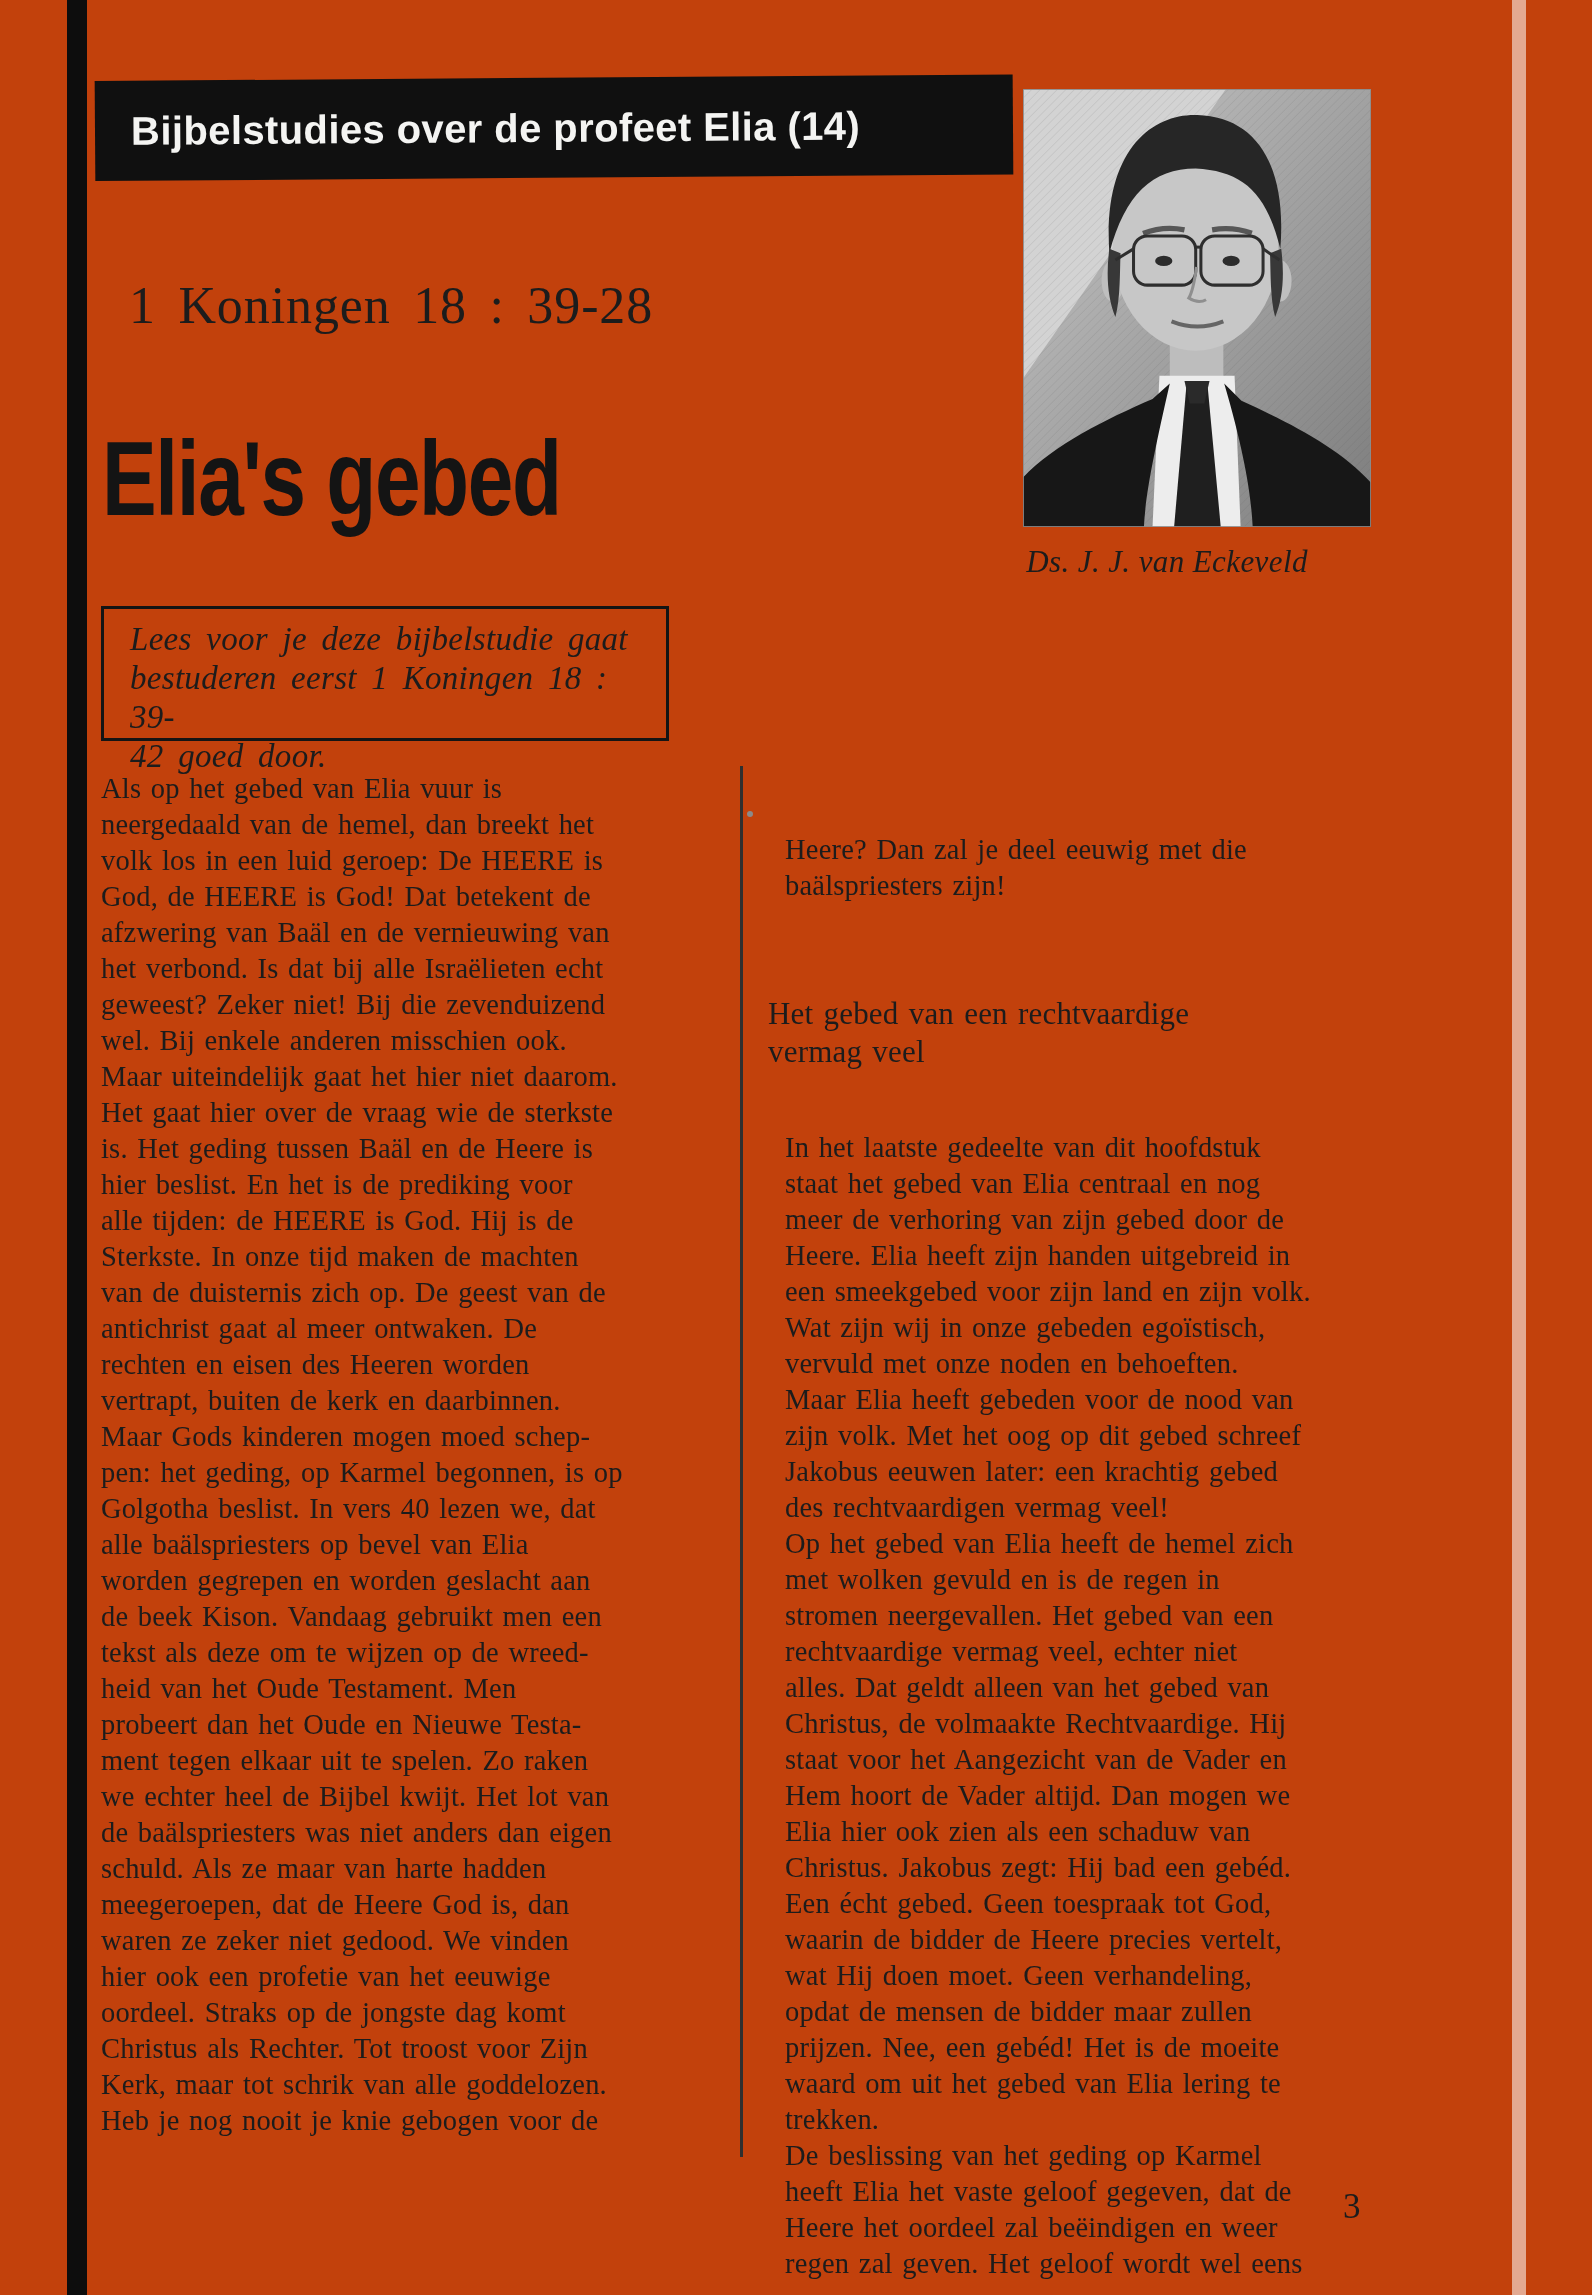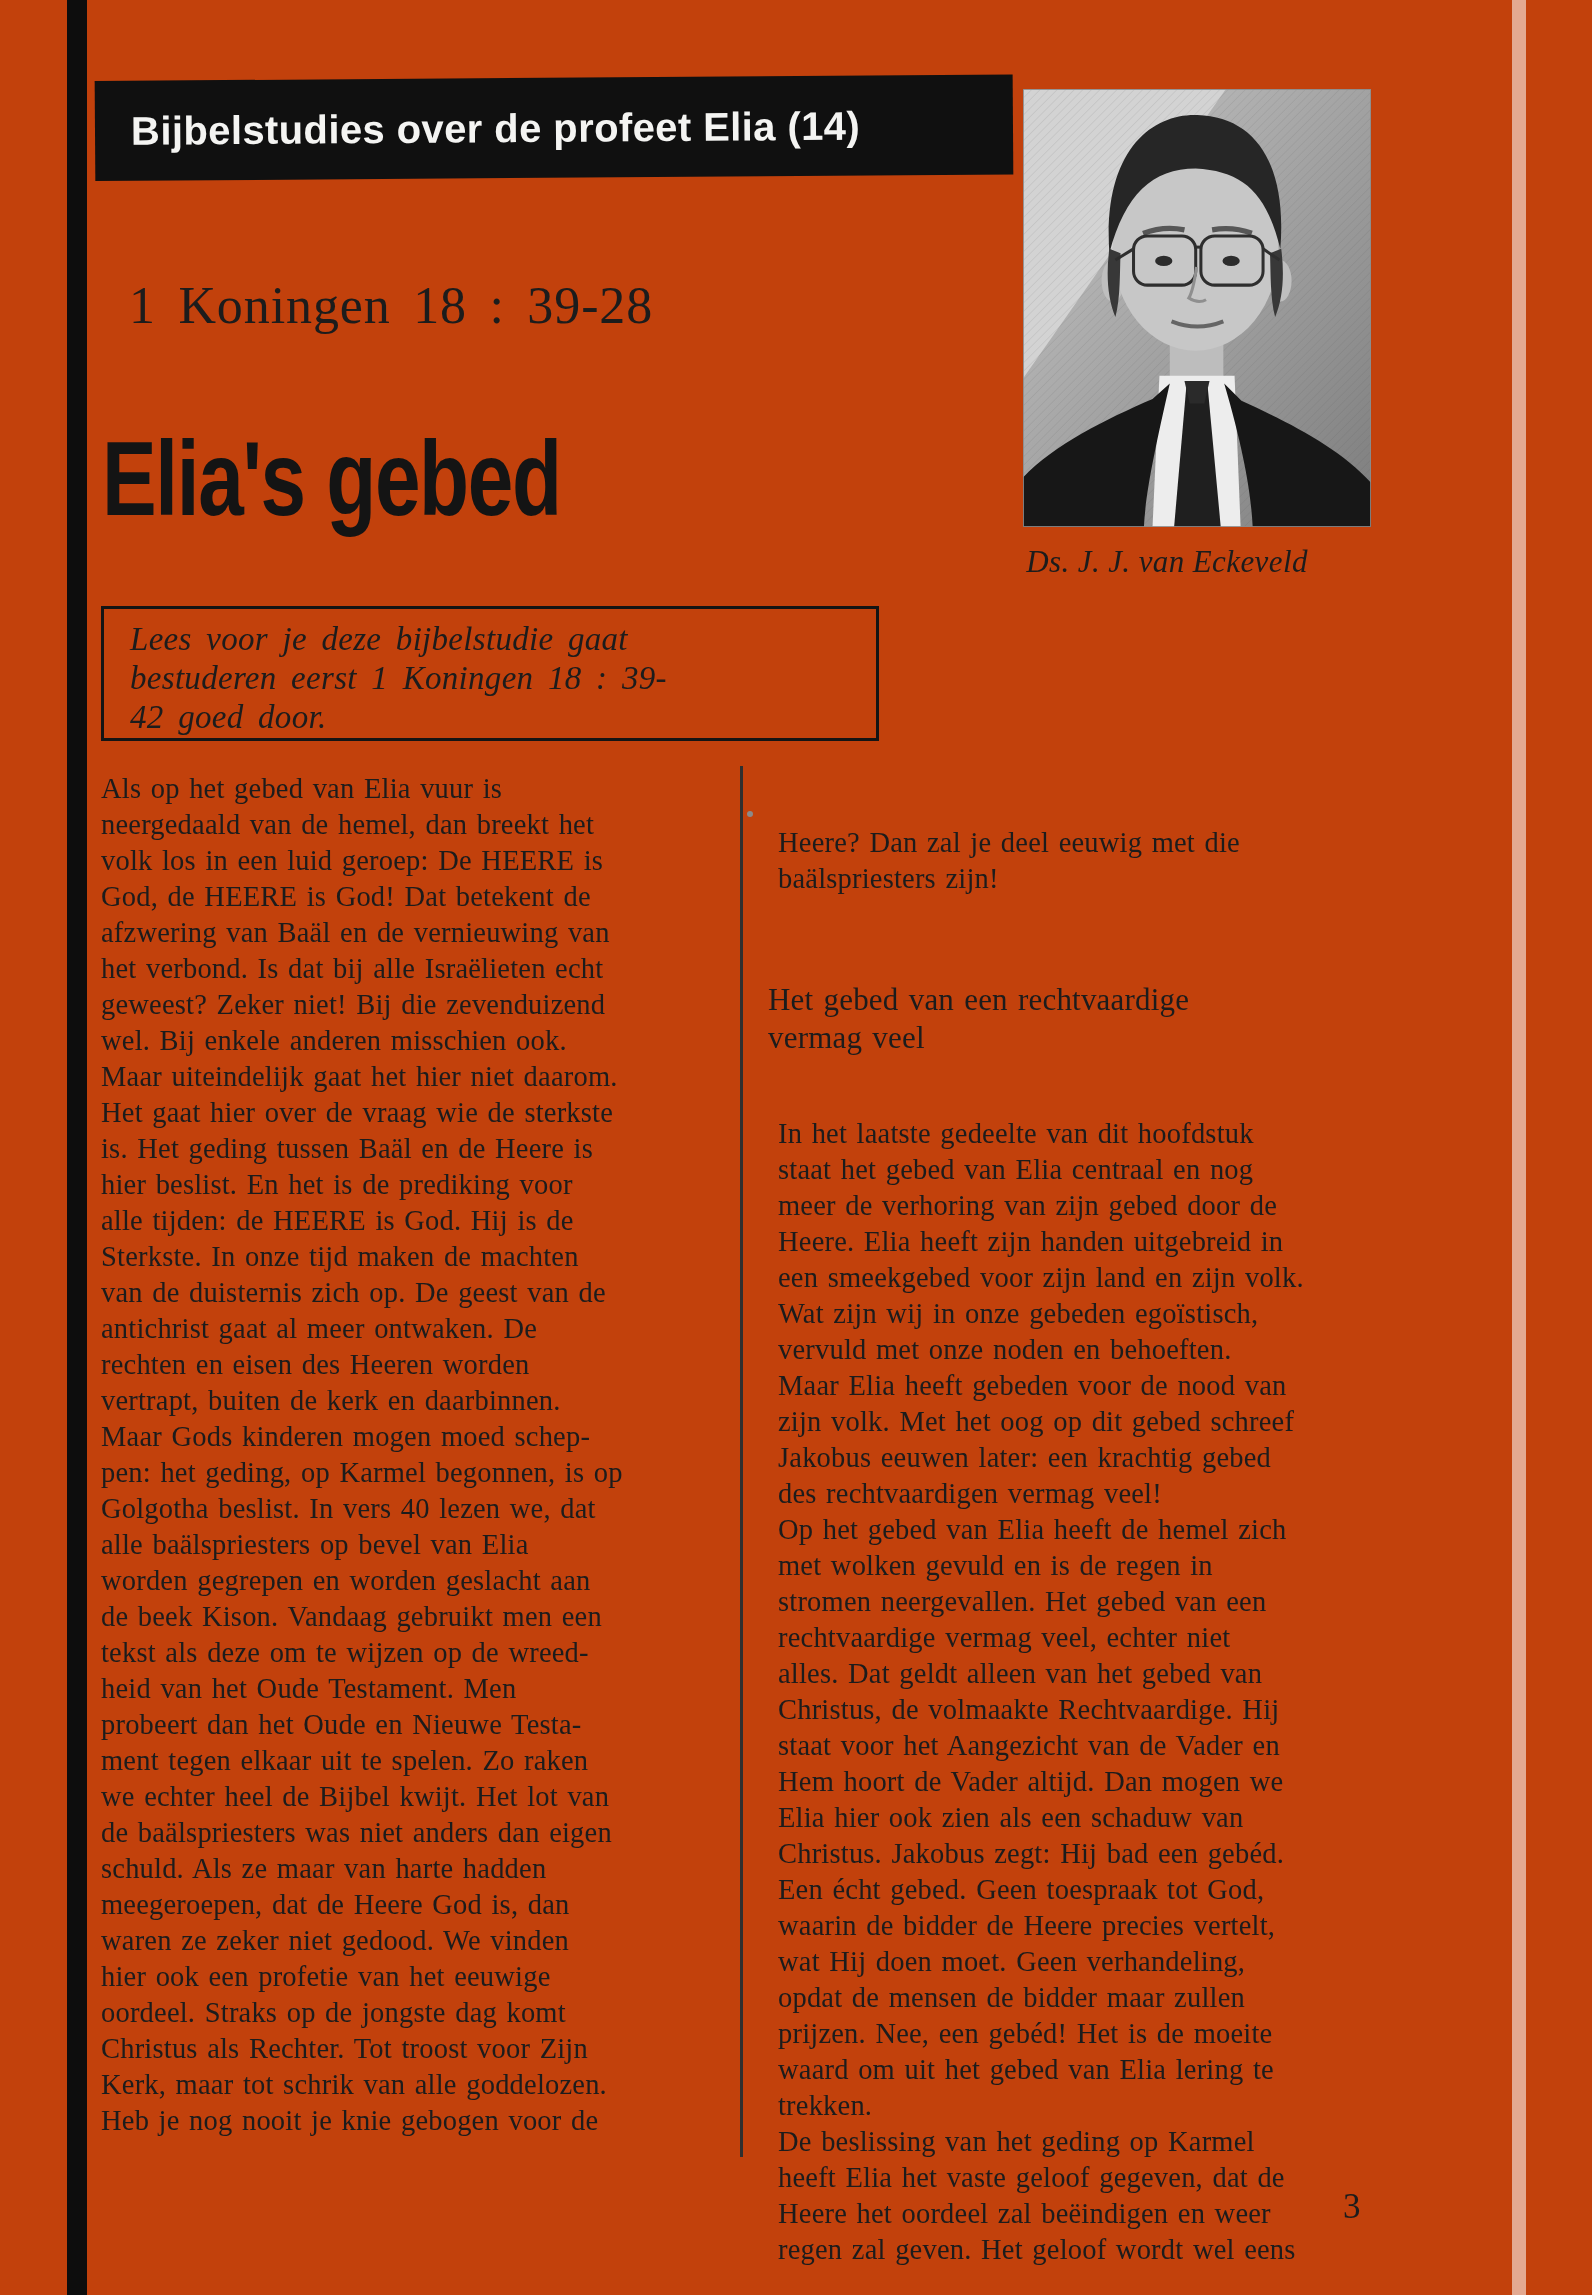--- a/index.html
+++ b/index.html
@@ -37,37 +37,37 @@
   }
   .photo {
     position:absolute; left:1023px; top:89px; width:348px; height:439px;
   }
   .photo-caption {
     position:absolute; left:993px; top:544px; width:348px;
     text-align:center; font-style:italic; font-size:31px; letter-spacing:0.4px;
     white-space:nowrap;
   }
   .intro-box {
-    position:absolute; left:101px; top:606px; width:778px; height:135px;
+    position:absolute; left:101px; top:606px; width:568px; height:135px;
     border:3.5px solid #141414; box-sizing:border-box;
     padding:11.2px 15.5px 0 26px;
     font-style:italic; font-size:33px; line-height:39px;
     white-space:pre-line; word-spacing:6px; letter-spacing:0.3px;
   }
   .divider {
     position:absolute; left:740px; top:766px; width:2.6px; height:1391px;
     background:#2f2f2f;
   }
   .col {
     position:absolute; font-size:28.5px; line-height:36px;
     white-space:pre-line; letter-spacing:0.2px; word-spacing:2.2px;
   }
   .col-left  { left:101px; top:771px; width:652px; }
   .col-right { left:768px; top:779px; width:658px; }
-  .col p { margin:10px; white-space:pre-line; }
+  .col p { margin:17px; white-space:pre-line; }
   .col .heading {
     font-weight:normal; font-size:31px; line-height:38px;
     margin:38px 0 0 0; white-space:pre-line; letter-spacing:0.2px;
   }
   .col .para2 { margin-top:23px; }
   .page-number {
     position:absolute; left:1343px; top:2187px; font-size:35px;
   }
   .speck {
     position:absolute; left:747px; top:811px; width:6px; height:6px;

